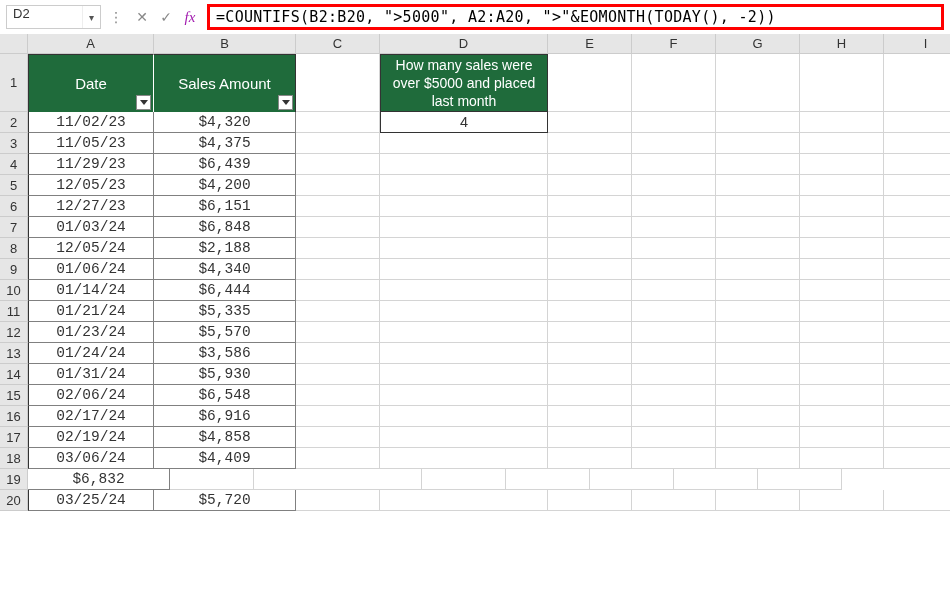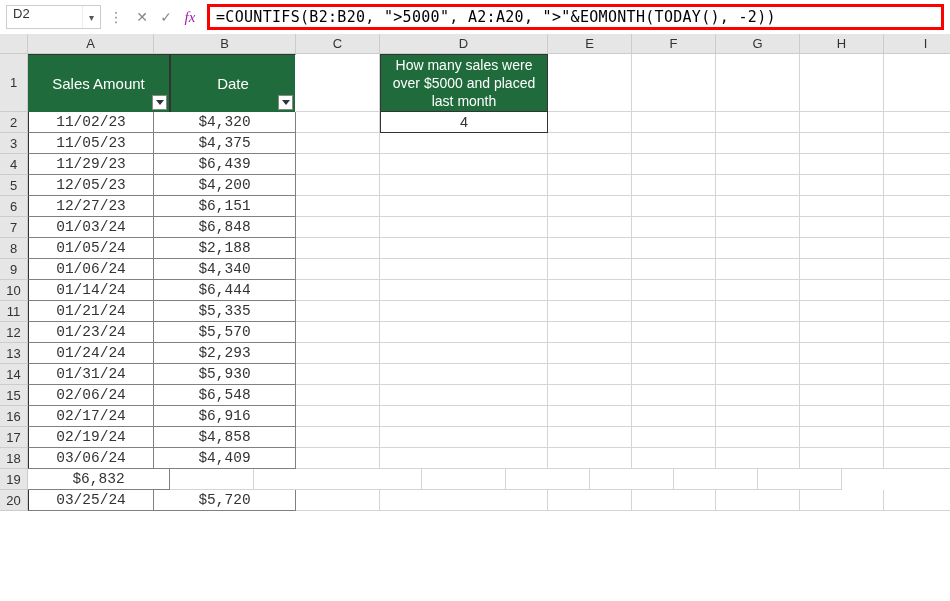--- a/index.html
+++ b/index.html
@@ -80,28 +80,28 @@
     <div class="col-header col-D">D</div>
     <div class="col-header col-E">E</div>
     <div class="col-header col-F">F</div>
     <div class="col-header col-G">G</div>
     <div class="col-header col-H">H</div>
     <div class="col-header col-I">I</div>
   </div>
 
   <div class="row row1">
     <div class="row-header">1</div>
+    <div class="cell col-A table-header tbl-border-top tbl-border-left">
+      <span>Date</span>
+      <div class="filter-btn"></div>
+    </div>
     <div class="cell col-B table-header tbl-border-top tbl-border-right">
       <span>Sales Amount</span>
       <div class="filter-btn"></div>
     </div>
-    <div class="cell col-A table-header tbl-border-top tbl-border-left">
-      <span>Date</span>
-      <div class="filter-btn"></div>
-    </div>
     <div class="cell col-C"></div>
     <div class="cell col-D question-header">How many sales were over $5000 and placed last month</div>
     <div class="cell col-E"></div>
     <div class="cell col-F"></div>
     <div class="cell col-G"></div>
     <div class="cell col-H"></div>
     <div class="cell col-I"></div>
   </div>
 
   <div id="data-rows">
@@ -172,21 +172,21 @@
     <div class="cell col-C"></div>
     <div class="cell col-D"></div>
     <div class="cell col-E"></div>
     <div class="cell col-F"></div>
     <div class="cell col-G"></div>
     <div class="cell col-H"></div>
     <div class="cell col-I"></div>
   </div>
       <div class="row">
     <div class="row-header">8</div>
-    <div class="cell col-A tbl-inner tbl-border-left">01/05/24</div>
+    <div class="cell col-A tbl-inner tbl-border-left">12/05/24</div>
     <div class="cell col-B tbl-inner tbl-border-right">$2,188</div>
     <div class="cell col-C"></div>
     <div class="cell col-D"></div>
     <div class="cell col-E"></div>
     <div class="cell col-F"></div>
     <div class="cell col-G"></div>
     <div class="cell col-H"></div>
     <div class="cell col-I"></div>
   </div>
       <div class="row">
@@ -233,21 +233,21 @@
     <div class="cell col-D"></div>
     <div class="cell col-E"></div>
     <div class="cell col-F"></div>
     <div class="cell col-G"></div>
     <div class="cell col-H"></div>
     <div class="cell col-I"></div>
   </div>
       <div class="row">
     <div class="row-header">13</div>
     <div class="cell col-A tbl-inner tbl-border-left">01/24/24</div>
-    <div class="cell col-B tbl-inner tbl-border-right">$2,293</div>
+    <div class="cell col-B tbl-inner tbl-border-right">$3,586</div>
     <div class="cell col-C"></div>
     <div class="cell col-D"></div>
     <div class="cell col-E"></div>
     <div class="cell col-F"></div>
     <div class="cell col-G"></div>
     <div class="cell col-H"></div>
     <div class="cell col-I"></div>
   </div>
       <div class="row">
     <div class="row-header">14</div>

